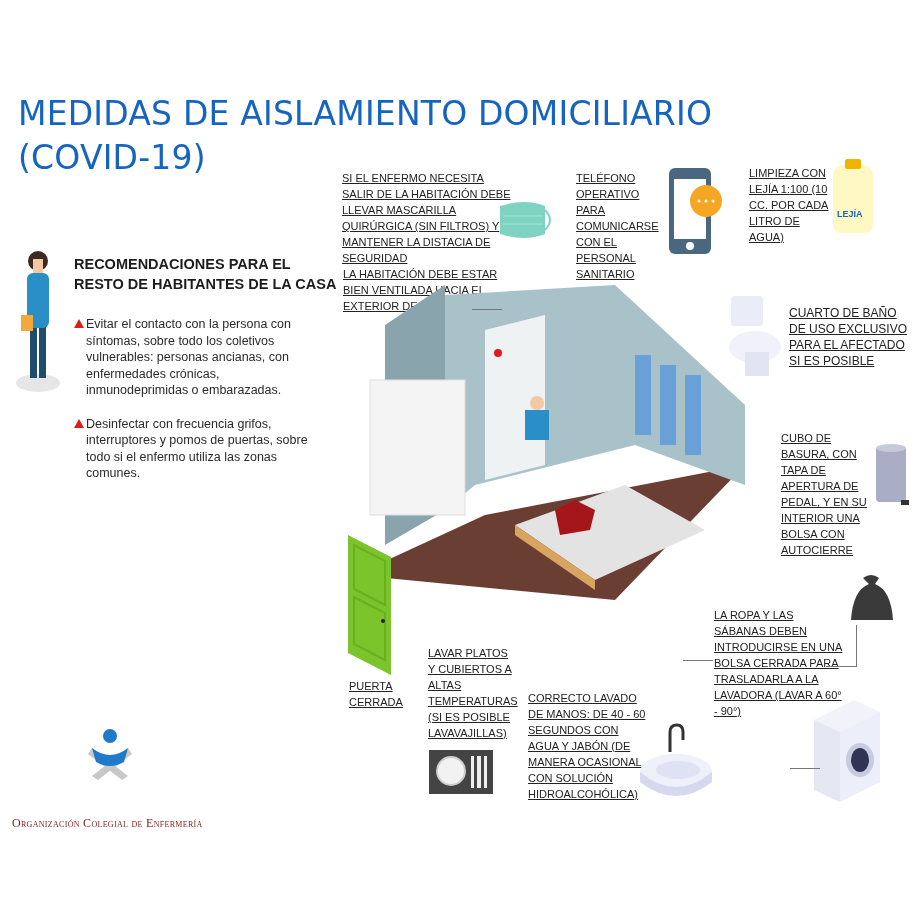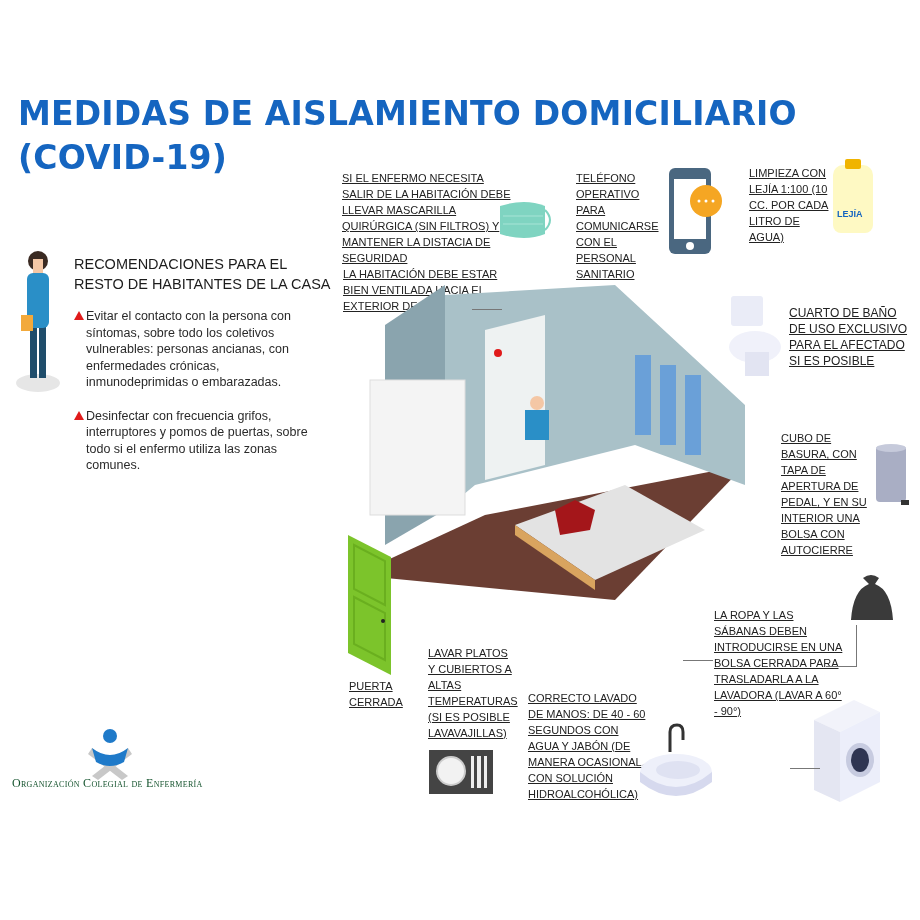--- a/index.html
+++ b/index.html
@@ -1,24 +1,24 @@
 <!DOCTYPE html>
 <html><head>
 <meta charset="utf-8">
 <style>
   html,body{margin:0;padding:0;background:#fff;}
   body{width:920px;height:920px;position:relative;overflow:hidden;font-family:"Liberation Sans","DejaVu Sans",sans-serif;color:#222;}
   .abs{position:absolute;}
-  .title{left:18px;top:92px;font-family:"DejaVu Sans",sans-serif;font-weight:bold;font-size:33px;line-height:44px;color:#1565c0;letter-spacing:0.2px;}
-  .sub{left:74px;top:254px;font-weight:normal;font-size:14.5px;line-height:20px;color:#1c1c1c;}
+  .title{left:18px;top:92px;font-family:"DejaVu Sans",sans-serif;font-weight:normal;font-size:33px;line-height:44px;color:#1565c0;letter-spacing:0.2px;}
+  .sub{left:74px;top:254px;font-weight:bold;font-size:14.5px;line-height:20px;color:#1c1c1c;}
   .recs{left:74px;top:308px;width:240px;font-size:12.5px;line-height:16.5px;color:#2a2a2a;}
-  .rec{position:relative;padding-left:12px;margin-bottom:17px;}
+  .rec{position:relative;padding-left:12px;margin-bottom:17px;margin-top:8px;}
   .rec .tri{position:absolute;left:0;top:3px;width:0;height:0;border-left:5px solid transparent;border-right:5px solid transparent;border-bottom:9px solid #e01b1b;}
   .cap{font-size:11px;line-height:16px;color:#222;text-transform:uppercase;text-decoration:underline;}
-  .logo-text{left:12px;top:776px;font-family:"Liberation Serif",serif;font-size:12px;font-variant:small-caps;letter-spacing:0.3px;color:#14532d;}
+  .logo-text{left:12px;top:816px;font-family:"Liberation Serif",serif;font-size:12px;font-variant:small-caps;letter-spacing:0.3px;color:#7f1d1d;}
   .line{position:absolute;background:#777;}
 </style>
 </head>
 <body>
 
 <div class="abs title">
   <div>MEDIDAS DE AISLAMIENTO DOMICILIARIO</div>
   <div>(COVID-19)</div>
 </div>
 

